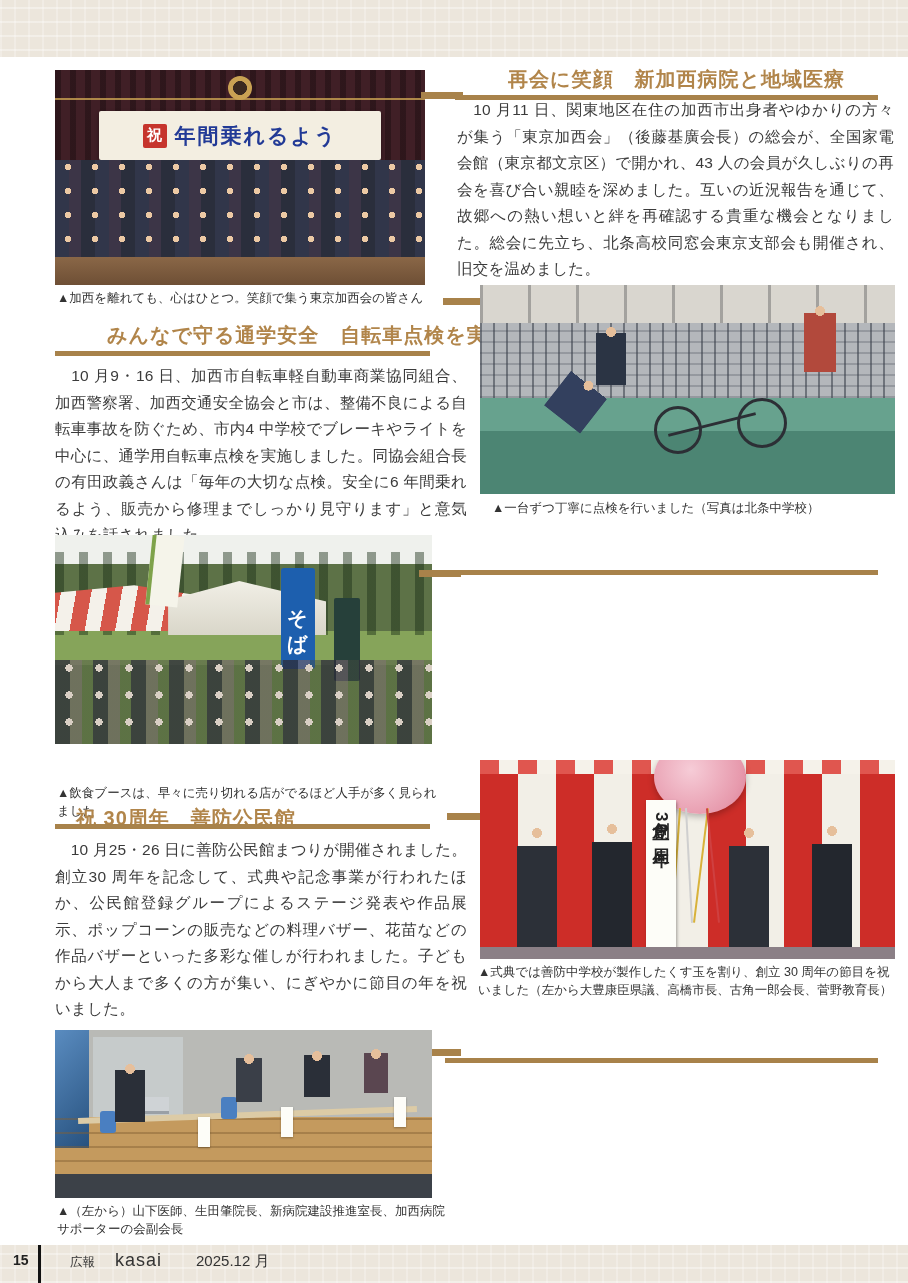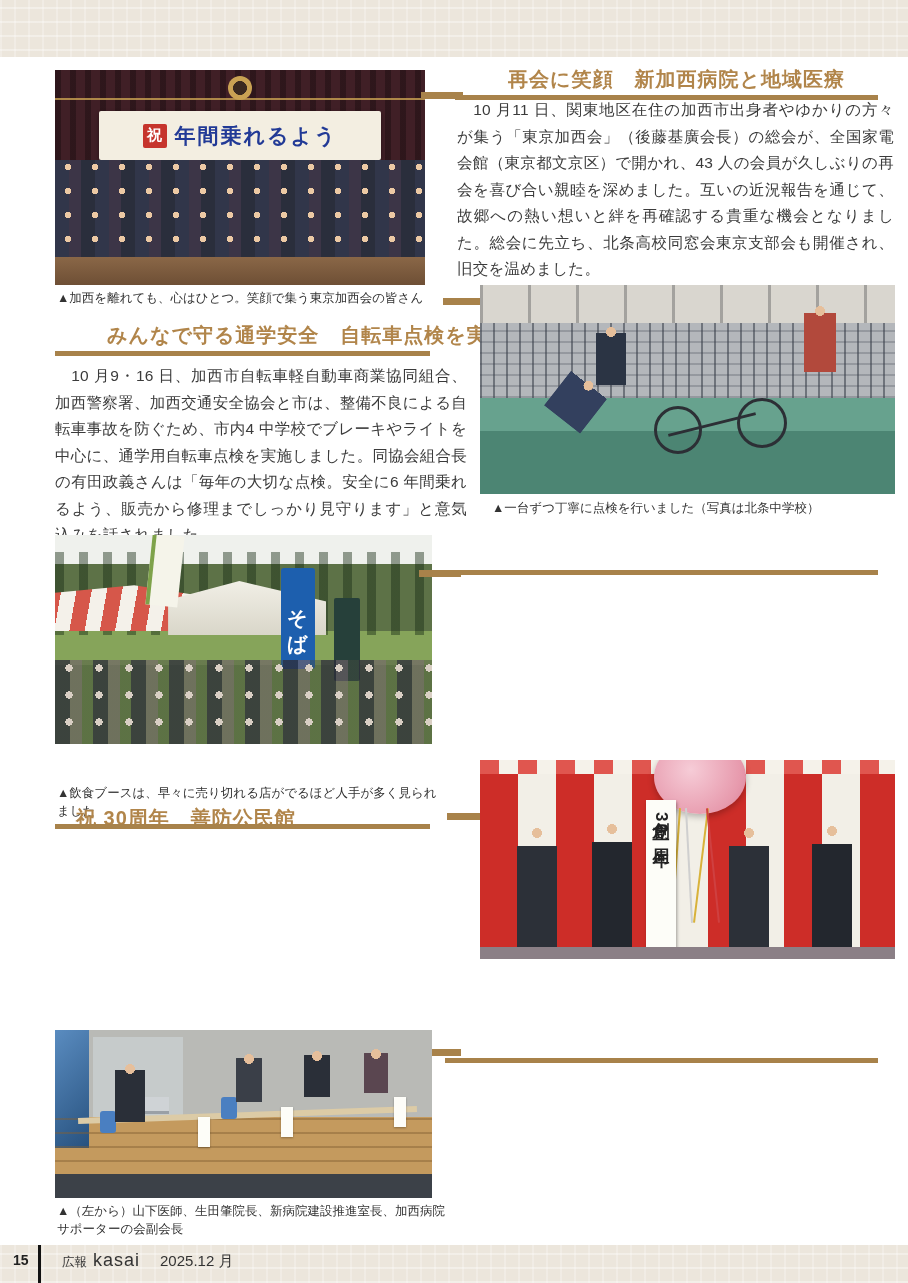--- a/index.html
+++ b/index.html
@@ -179,40 +179,42 @@
     <div class="p3-crowd"></div>
   </div>
   <div class="abs cap" style="left:57px; top:748px; width:392px;margin-top:36px;">▲飲食ブースは、早々に売り切れる店がでるほど人手が多く見られました</div>
 
   <div class="abs dash" style="left:419px; top:570px;"></div>
 
   <div class="abs h-rule" style="left:445px; top:570px; width:433px;"></div>
 
   <div class="abs h-title" style="left:76px; top:793px;margin-top:12px;">祝 30周年　善防公民館</div>
   <div class="abs h-rule" style="left:55px; top:824px; width:375px;"></div>
+  <div class="abs body-txt" style="left:55px; top:837px; width:412px;">　10 月25・26 日に善防公民館まつりが開催されました。創立30 周年を記念して、式典や記念事業が行われたほか、公民館登録グループによるステージ発表や作品展示、ポップコーンの販売などの料理バザー、花苗などの作品バザーといった多彩な催しが行われました。子どもから大人まで多くの方が集い、にぎやかに節目の年を祝いました。</div>
 
   <div class="abs dash" style="left:447px; top:813px;"></div>
 
   <div class="abs photo p4" style="left:480px; top:760px; width:415px; height:199px;">
     <div class="p4-topband"></div>
     <div class="p4-kusudama"></div>
     <div class="streamer" style="left:47%; background:#d8b23a; transform:rotate(4deg);"></div>
     <div class="streamer" style="left:50%; background:#cfcfcf; transform:rotate(-3deg);"></div>
     <div class="streamer" style="left:53%; background:#d8b23a; transform:rotate(7deg);"></div>
     <div class="streamer" style="left:56%; background:#cf4040; transform:rotate(-6deg);"></div>
     <div class="streamer" style="left:44%; background:#e8e4da; transform:rotate(-9deg);"></div>
     <div class="p4-banner">
       <span>創立30周年</span>
     </div>
     <div class="person" style="--suit:#2c3038; left:9%; top:32%; width:40px; height:135px;"></div>
     <div class="person" style="--suit:#23272e; left:27%; top:30%; width:40px; height:139px;"></div>
     <div class="person" style="--suit:#2c3038; left:60%; top:32%; width:40px; height:135px;"></div>
     <div class="person" style="--suit:#23272e; left:80%; top:31%; width:40px; height:137px;"></div>
     <div class="p4-stagefront"></div>
   </div>
+  <div class="abs cap" style="left:478px; top:963px; width:424px;">▲式典では善防中学校が製作したくす玉を割り、創立 30 周年の節目を祝いました（左から大豊康臣県議、高橋市長、古角一郎会長、菅野教育長）</div>
 
   <div class="abs h-rule" style="left:445px; top:1058px; width:433px;"></div>
 
   <div class="abs dash" style="left:419px; top:1049px;"></div>
 
   <div class="abs photo p5" style="left:55px; top:1030px; width:377px; height:168px;">
     <div class="p5-screen"></div>
     <div class="p5-wallpanel"></div>
     <div class="p5-planks"></div>
     <div class="p5-table"></div>
@@ -224,18 +226,18 @@
     <div class="person" style="--suit:#5a4650; left:82%; top:9%; width:24px; height:48px;"></div>
     <div class="p5-laptop" style="left:24%; top:40%;"></div>
     <div class="p5-namecard" style="left:38%; top:52%;"></div>
     <div class="p5-namecard" style="left:60%; top:46%;"></div>
     <div class="p5-namecard" style="left:90%; top:40%;"></div>
   </div>
   <div class="abs cap" style="left:57px; top:1202px; width:400px;">▲（左から）山下医師、生田肇院長、新病院建設推進室長、加西病院サポーターの会副会長</div>
 
   <div class="abs footer-num" style="left:13px; top:1252px;">15</div>
   <div class="abs footer-bar" style="left:38px; top:1245px;"></div>
-  <div class="abs" style="left:62px; top:1250px; display:flex; align-items:baseline; gap:6px;">
+  <div class="abs" style="left:70px; top:1250px; display:flex; align-items:baseline; gap:20px;">
     <span class="footer-pub">広報</span>
     <span class="footer-kasai">kasai</span>
     <span class="footer-issue">2025.12 月</span>
   </div>
 </div>
 
 </body></html>

